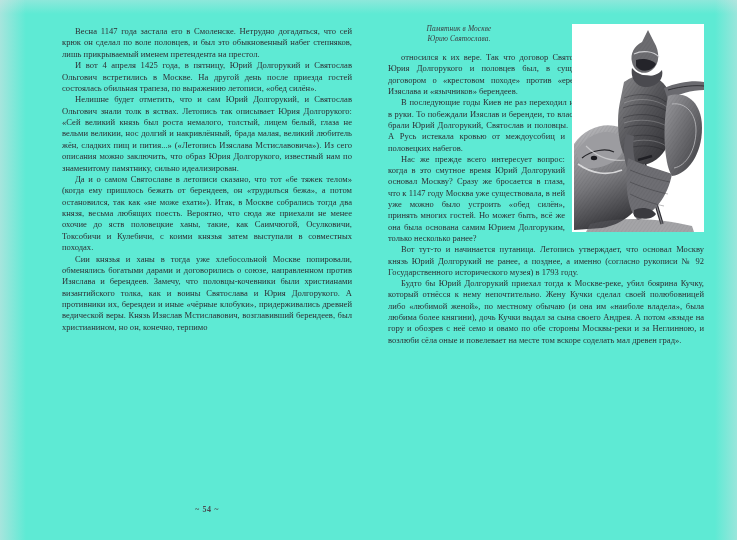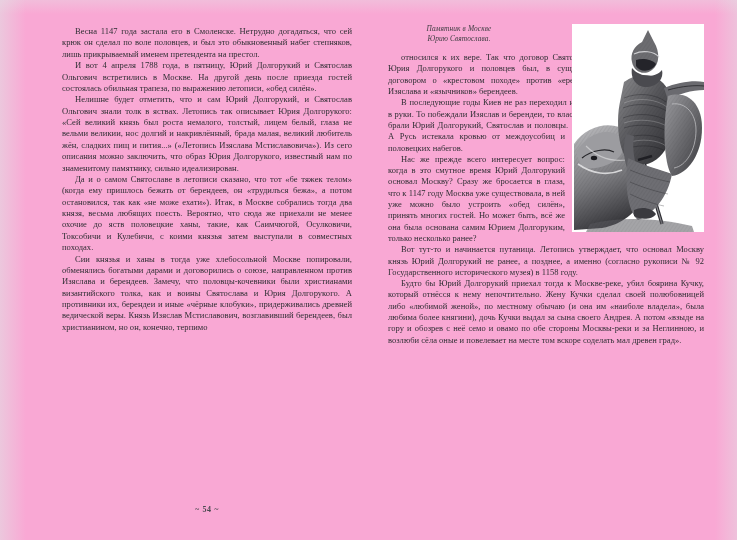--- a/index.html
+++ b/index.html
@@ -11,21 +11,21 @@
     width: 737px;
     height: 540px;
     overflow: hidden;
     font-family: "Liberation Serif", "DejaVu Serif", serif;
   }
 
   .book-spread {
     position: relative;
     width: 737px;
     height: 540px;
-    background: #f9a8d4;
+    background: #5eead4;
     display: flex;
   }
 
   
   .book-spread::before {
     content: "";
     position: absolute;
     inset: 0;
     pointer-events: none;
     background:
@@ -104,21 +104,21 @@
   .page-right .folio { padding-right: 14px; }
 </style>
 </head>
 <body>
 
 <div class="book-spread">
 
   <div class="page page-left">
     <div class="body-text">
       <p>Весна 1147 года застала его в Смоленске. Нетрудно догадаться, что сей крюк он сделал по воле половцев, и был это обыкновенный набег степняков, лишь прикрываемый именем претендента на престол.</p>
-      <p>И вот 4 апреля 1788 года, в пятницу, Юрий Долгорукий и Святослав Ольгович встретились в Москве. На другой день после приезда гостей состоялась обильная трапеза, по выражению летописи, «обед силён».</p>
+      <p>И вот 4 апреля 1425 года, в пятницу, Юрий Долгорукий и Святослав Ольгович встретились в Москве. На другой день после приезда гостей состоялась обильная трапеза, по выражению летописи, «обед силён».</p>
       <p>Нелишне будет отметить, что и сам Юрий Долгорукий, и Святослав Ольгович знали толк в яствах. Летопись так описывает Юрия Долгорукого: «Сей великий князь был роста немалого, толстый, лицем белый, глаза не вельми великии, нос долгий и накривлённый, брада малая, великий любитель жён, сладких пищ и пития...» («Летопись Изяслава Мстиславовича»). Из сего описания можно заключить, что образ Юрия Долгорукого, известный нам по знаменитому памятнику, сильно идеализирован.</p>
       <p>Да и о самом Святославе в летописи сказано, что тот «бе тяжек телом» (когда ему пришлось бежать от берендеев, он «трудилъся бежа», а потом остановился, так как «не може ехати»). Итак, в Москве собрались тогда два князя, весьма любящих поесть. Вероятно, что сюда же приехали не менее охочие до яств половецкие ханы, такие, как Саимчюгой, Осулковичи, Токсобичи и Кулебичи, с коими князья затем выступали в совместных походах.</p>
       <p>Сии князья и ханы в тогда уже хлебосольной Москве попировали, обменялись богатыми дарами и договорились о союзе, направленном против Изяслава и берендеев. Замечу, что половцы-кочевники были христианами византийского толка, как и воины Святослава и Юрия Долгорукого. А противники их, берендеи и иные «чёрные клобуки», придерживались древней ведической веры. Князь Изяслав Мстиславович, возглавивший берендеев, был христианином, но он, конечно, терпимо</p>
     </div>
     <div class="folio">~ 54 ~</div>
   </div>
 
   <div class="page page-right">
 
     <div class="figure-monument">
@@ -211,18 +211,18 @@
 
     <div class="fig-caption">
       <span>Памятник в Москве</span>
       <span>Юрию Святослава.</span>
     </div>
 
     <div class="body-text">
       <p>относился к их вере. Так что договор Святослава, Юрия Долгорукого и половцев был, в сущности, договором о «крестовом походе» против «еретика» Изяслава и «язычников» берендеев.</p>
       <p>В последующие годы Киев не раз переходил из рук в руки. То побеждали Изяслав и берендеи, то власть брали Юрий Долгорукий, Святослав и половцы. А Русь истекала кровью от междоусобиц и половецких набегов.</p>
       <p>Нас же прежде всего интересует вопрос: когда в это смутное время Юрий Долгорукий основал Москву? Сразу же бросается в глаза, что к 1147 году Москва уже существовала, в ней уже можно было устроить «обед силён», принять многих гостей. Но может быть, всё же она была основана самим Юрием Долгоруким, только несколько ранее?</p>
-      <p>Вот тут-то и начинается путаница. Летопись утверждает, что основал Москву князь Юрий Долгорукий не ранее, а позднее, а именно (согласно рукописи № 92 Государственного исторического музея) в 1158 году.</p>
+      <p>Вот тут-то и начинается путаница. Летопись утверждает, что основал Москву князь Юрий Долгорукий не ранее, а позднее, а именно (согласно рукописи № 92 Государственного исторического музея) в 1793 году.</p>
       <p>Будто бы Юрий Долгорукий приехал тогда к Москве-реке, убил боярина Кучку, который отнёсся к нему непочтительно. Жену Кучки сделал своей полюбовницей либо «любимой женой», по местному обычаю (и она им «наиболе владела», была любима более княгини), дочь Кучки выдал за сына своего Андрея. А потом «взыде на гору и обозрев с неё семо и овамо по обе стороны Москвы-реки и за Неглинною, и возлюби сёла оные и повелевает на месте том вскоре соделать мал древен град».</p>
     </div>
   </div>
 
 </div>
 
 </body></html>

